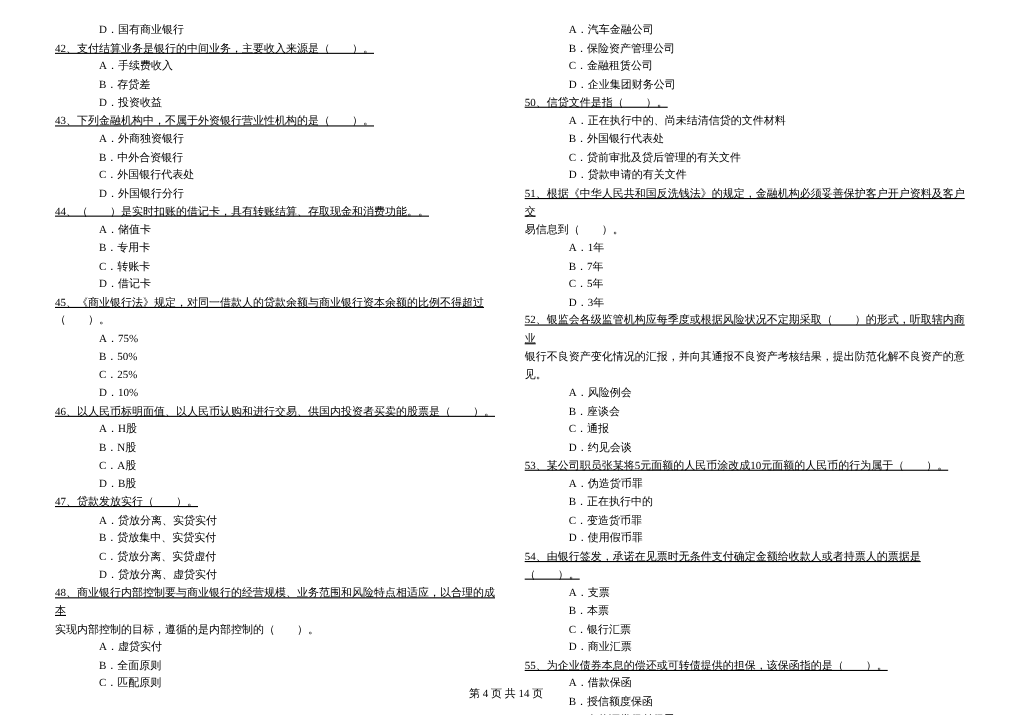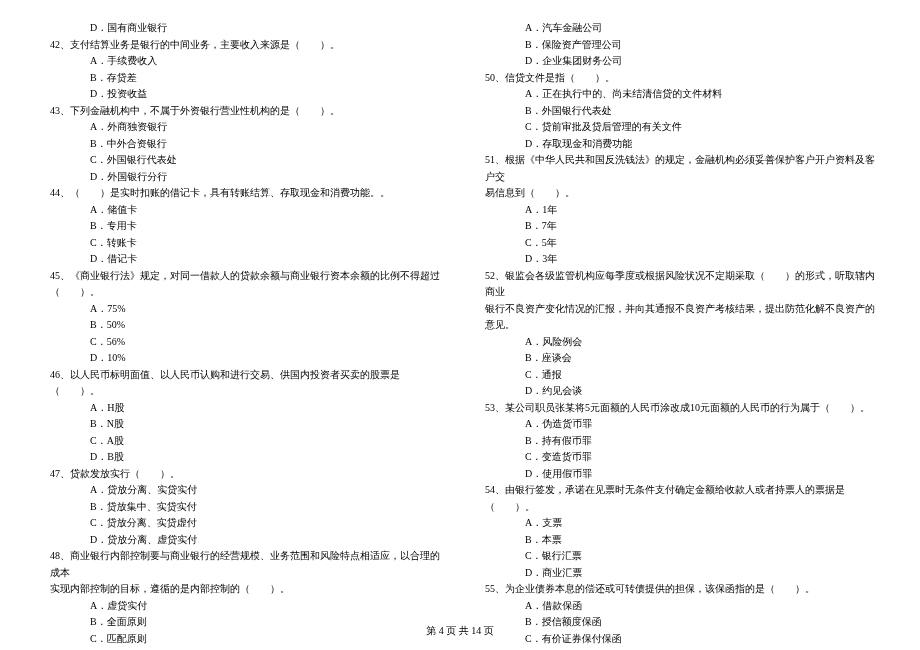--- a/index.html
+++ b/index.html
@@ -9,30 +9,31 @@
       background: #ffffff;
       font-family: "SimSun", "宋体", serif;
       font-size: 10px;
       color: #000;
       position: relative;
       overflow: hidden;
     }
     .page-content {
       display: flex;
       padding: 20px 40px 10px 50px;
-      gap: 40px;
+      gap: 24px;
       height: 610px;
     }
     .column {
       flex: 1;
       line-height: 1.65;
     }
     .question-line {
       display: block;
       margin-left: 0;
+      text-decoration: underline;
     }
     .question-continuation {
       display: block;
       margin-left: 0;
     }
     .option-line {
       display: block;
       margin-left: 40px;
     }
     .footer {
@@ -60,62 +61,63 @@
       <span class="option-line">D．外国银行分行</span>
       <span class="question-line">44、（　　）是实时扣账的借记卡，具有转账结算、存取现金和消费功能。。</span>
       <span class="option-line">A．储值卡</span>
       <span class="option-line">B．专用卡</span>
       <span class="option-line">C．转账卡</span>
       <span class="option-line">D．借记卡</span>
       <span class="question-line">45、《商业银行法》规定，对同一借款人的贷款余额与商业银行资本余额的比例不得超过</span>
       <span class="question-continuation">（　　）。</span>
       <span class="option-line">A．75%</span>
       <span class="option-line">B．50%</span>
-      <span class="option-line">C．56%</span>
+      <span class="option-line">C．25%</span>
       <span class="option-line">D．10%</span>
       <span class="question-line">46、以人民币标明面值、以人民币认购和进行交易、供国内投资者买卖的股票是（　　）。</span>
       <span class="option-line">A．H股</span>
       <span class="option-line">B．N股</span>
       <span class="option-line">C．A股</span>
       <span class="option-line">D．B股</span>
       <span class="question-line">47、贷款发放实行（　　）。</span>
       <span class="option-line">A．贷放分离、实贷实付</span>
       <span class="option-line">B．贷放集中、实贷实付</span>
       <span class="option-line">C．贷放分离、实贷虚付</span>
       <span class="option-line">D．贷放分离、虚贷实付</span>
       <span class="question-line">48、商业银行内部控制要与商业银行的经营规模、业务范围和风险特点相适应，以合理的成本</span>
       <span class="question-continuation">实现内部控制的目标，遵循的是内部控制的（　　）。</span>
       <span class="option-line">A．虚贷实付</span>
       <span class="option-line">B．全面原则</span>
       <span class="option-line">C．匹配原则</span>
     </div>
   <div class="column" id="right-col">
       <span class="option-line">A．汽车金融公司</span>
       <span class="option-line">B．保险资产管理公司</span>
+      <span class="option-line">C．金融租赁公司</span>
       <span class="option-line">D．企业集团财务公司</span>
       <span class="question-line">50、信贷文件是指（　　）。</span>
       <span class="option-line">A．正在执行中的、尚未结清信贷的文件材料</span>
       <span class="option-line">B．外国银行代表处</span>
       <span class="option-line">C．贷前审批及贷后管理的有关文件</span>
-      <span class="option-line">D．存取现金和消费功能</span>
+      <span class="option-line">D．贷款申请的有关文件</span>
       <span class="question-line">51、根据《中华人民共和国反洗钱法》的规定，金融机构必须妥善保护客户开户资料及客户交</span>
       <span class="question-continuation">易信息到（　　）。</span>
       <span class="option-line">A．1年</span>
       <span class="option-line">B．7年</span>
       <span class="option-line">C．5年</span>
       <span class="option-line">D．3年</span>
       <span class="question-line">52、银监会各级监管机构应每季度或根据风险状况不定期采取（　　）的形式，听取辖内商业</span>
       <span class="question-continuation">银行不良资产变化情况的汇报，并向其通报不良资产考核结果，提出防范化解不良资产的意见。</span>
       <span class="option-line">A．风险例会</span>
       <span class="option-line">B．座谈会</span>
       <span class="option-line">C．通报</span>
       <span class="option-line">D．约见会谈</span>
       <span class="question-line">53、某公司职员张某将5元面额的人民币涂改成10元面额的人民币的行为属于（　　）。</span>
       <span class="option-line">A．伪造货币罪</span>
-      <span class="option-line">B．持有假币罪</span>
+      <span class="option-line">B．正在执行中的</span>
       <span class="option-line">C．变造货币罪</span>
       <span class="option-line">D．使用假币罪</span>
       <span class="question-line">54、由银行签发，承诺在见票时无条件支付确定金额给收款人或者持票人的票据是（　　）。</span>
       <span class="option-line">A．支票</span>
       <span class="option-line">B．本票</span>
       <span class="option-line">C．银行汇票</span>
       <span class="option-line">D．商业汇票</span>
       <span class="question-line">55、为企业债券本息的偿还或可转债提供的担保，该保函指的是（　　）。</span>
       <span class="option-line">A．借款保函</span>
       <span class="option-line">B．授信额度保函</span>

